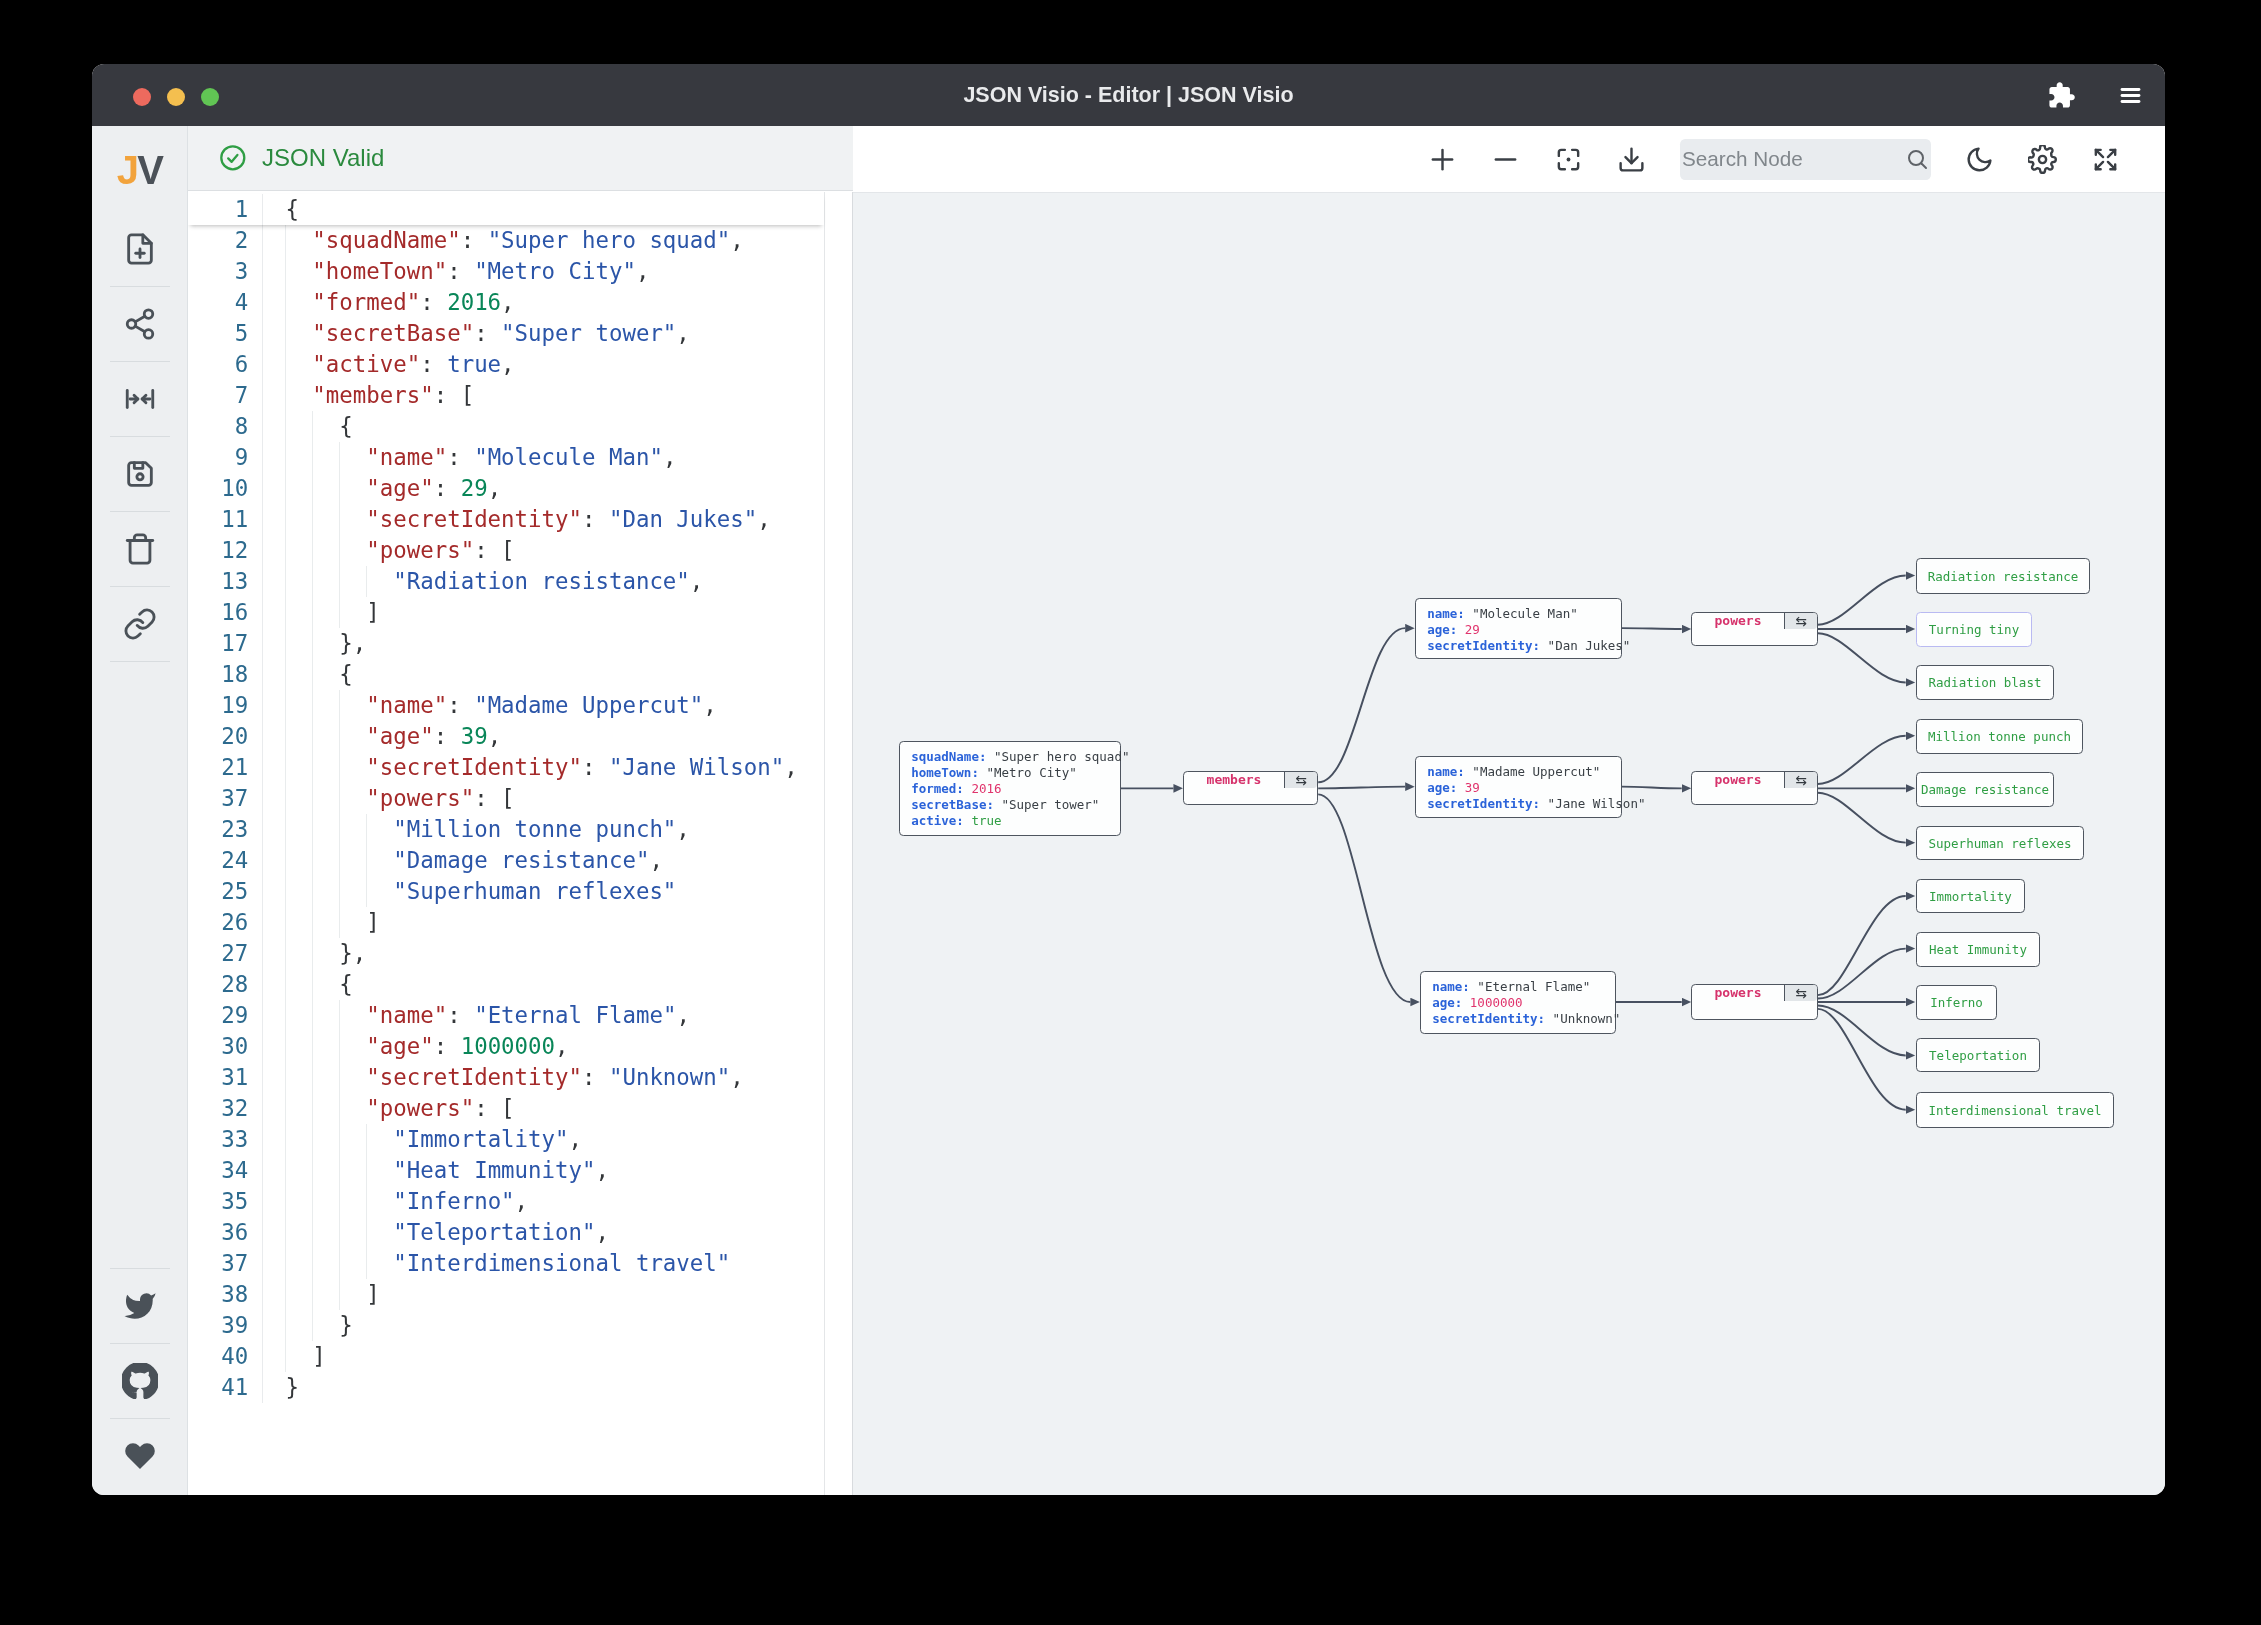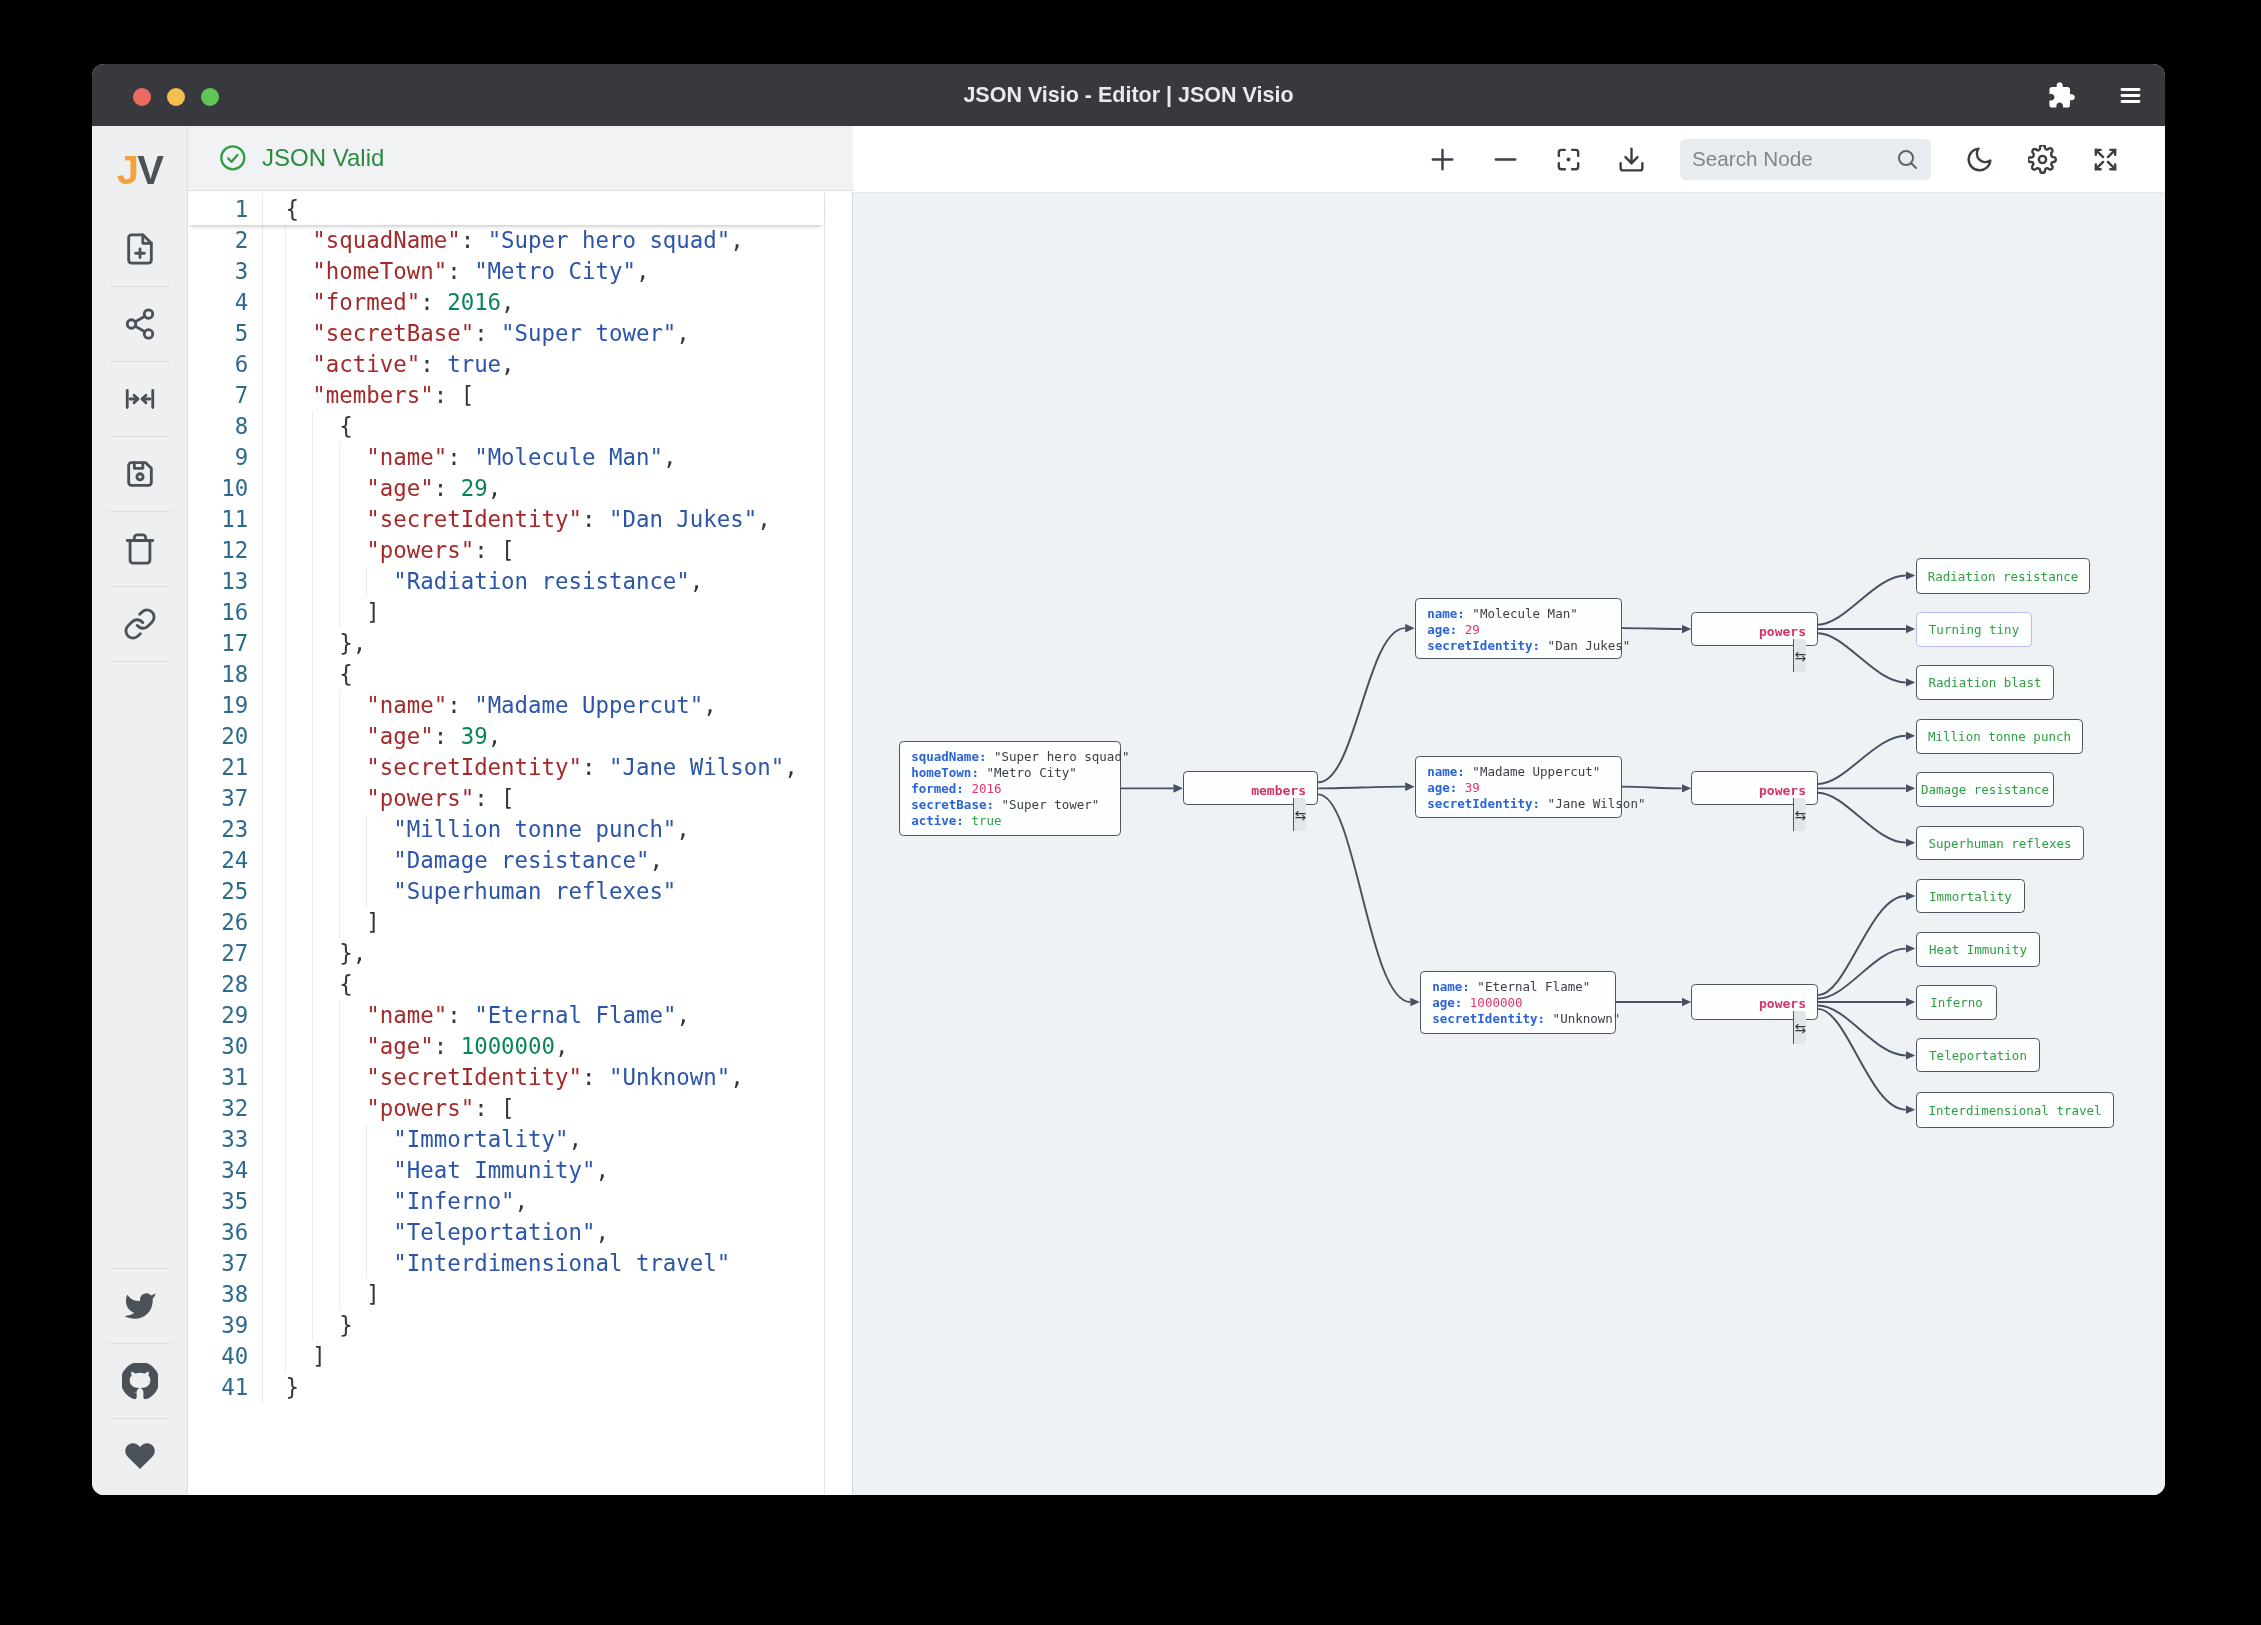--- a/index.html
+++ b/index.html
@@ -50,35 +50,35 @@
   .tk-bool { color:#2b55a8; } .tk-pn { color:#333639; }
 
   
   .graph-pane { position:absolute; left:761px; top:62px; right:0; bottom:0; background:#eff2f4; }
   .graph-toolbar { position:absolute; left:0; top:0; right:0; height:67px; background:#fff;
                    border-bottom:0.9px solid #e3e6e9; display:flex; align-items:center;
                    justify-content:flex-end; padding-right:45px; gap:34px; }
   .gt-btn { width:29px; height:29px; display:flex; align-items:center; justify-content:center; cursor:pointer; }
   .gt-btn svg { stroke:#3a3f45; }
   .searchbox { width:251px; height:41px; background:#e9ecef; border-radius:5.2px; display:flex;
-               align-items:center; padding:0 12px; gap:6.9px; }
+               align-items:center; padding:0 2px; gap:6.9px; }
   .searchbox input { flex:1; min-width:0; border:none; outline:none; background:transparent;
                      font-size:20.7px; color:#3c4043; font-family:"Liberation Sans", sans-serif; }
   .searchbox input::placeholder { color:#80868b; }
 
   .canvas { position:absolute; left:0; top:67px; right:0; bottom:0; overflow:hidden; }
   .edges { position:absolute; left:0; top:0; }
 
   .node { position:absolute; background:#fdfefe; border:1.3px solid #4e555f; border-radius:4.3px;
           font-family:"DejaVu Sans Mono", monospace; }
   .node.obj { padding:6.9px 11.2px; }
   .nrow { font-size:12.5px; line-height:16px; white-space:pre; }
   .nk { color:#2b63d9; font-weight:700; }
   .nv-str { color:#3a4046; } .nv-num { color:#e0336c; } .nv-bool { color:#2f9e44; }
-  .node.parent { display:flex; align-items:flex-end; padding:11px;flex-direction:column; }
+  .node.parent { display:flex; align-items:flex-start; padding:0; }
   .plabel { flex:1; display:flex; align-items:center; justify-content:center;
             color:#d6336c; font-size:13px; font-weight:700; }
   .collapse-btn { flex:0 0 33px; background:#e2e6e9; border-left:1.3px solid #4e555f;
                   border-radius:0 3.4px 3.4px 0; display:flex; align-items:center; justify-content:center;
                   color:#343a40; font-size:13.8px; cursor:pointer; font-family:"DejaVu Sans", sans-serif; }
   .node.leaf { display:flex; align-items:center; justify-content:center;
                color:#2f9e44; font-size:12.5px; white-space:pre; }
   .node.leaf.selected { border:1.7px solid #b9baf2; }
 </style>
 </head>

